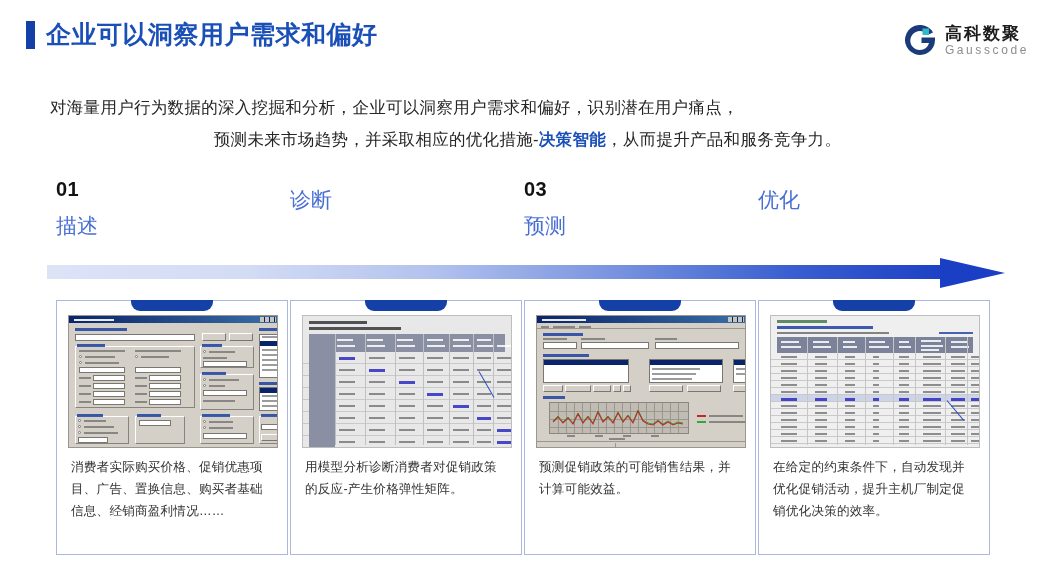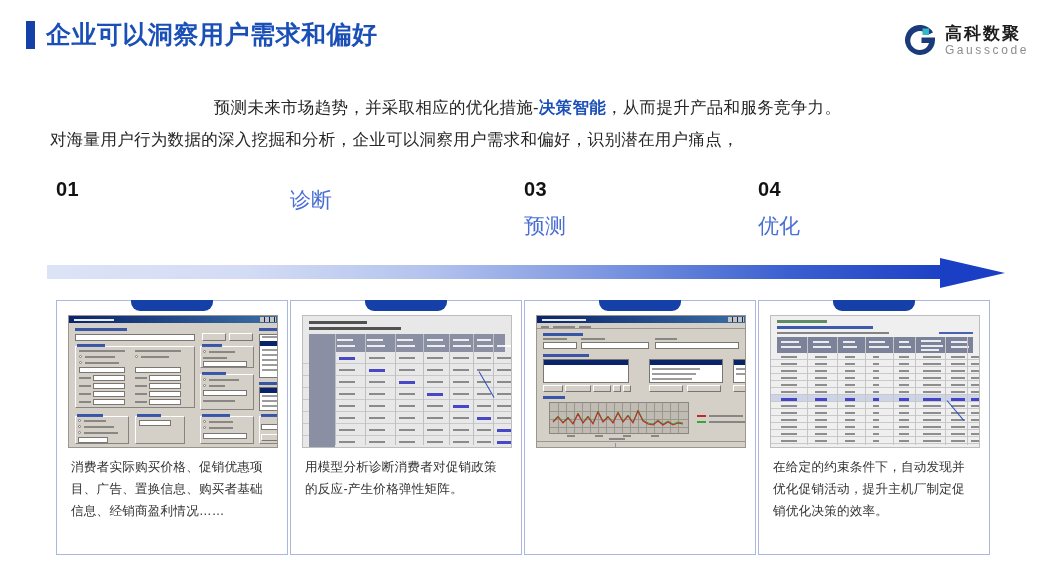--- a/index.html
+++ b/index.html
@@ -128,37 +128,37 @@
         </svg>
       </div>
       <div class="logo-words">
         <div class="logo-cn">高科数聚</div>
         <div class="logo-en">Gausscode</div>
       </div>
     </div>
   </div>
 
   <div class="lead">
+    <div class="lead-line first">对海量用户行为数据的深入挖掘和分析，企业可以洞察用户需求和偏好，识别潜在用户痛点，</div>
     <div class="lead-line"><span>预测未来市场趋势，并采取相应的优化措施-</span><span class="hl">决策智能</span><span>，从而提升产品和服务竞争力。</span></div>
-    <div class="lead-line first">对海量用户行为数据的深入挖掘和分析，企业可以洞察用户需求和偏好，识别潜在用户痛点，</div>
   </div>
 
   <div class="steps">
     <div class="step" style="left:56px;">
       <div class="step-num">01</div>
+      <div class="step-label">描述</div>
     </div>
     <div class="step" style="left:290px;">
       <div class="step-label">诊断</div>
     </div>
     <div class="step" style="left:524px;">
       <div class="step-num">03</div>
       <div class="step-label">预测</div>
     </div>
     <div class="step" style="left:758px;">
-      <div class="step-num">04</div>
       <div class="step-label">优化</div>
     </div>
   </div>
 
   <div class="arrow-wrap">
     <div class="arrow-bar"></div>
     <div class="arrow-head"></div>
   </div>
 
   <div class="card" style="left:56px;">
@@ -464,20 +464,21 @@
 
       <div class="legend-sw" style="left:160px;top:99px;background:#c02a2a;"></div>
       <div class="legend-tx" style="left:172px;top:99px;width:34px;"></div>
       <div class="legend-sw" style="left:160px;top:105px;background:#2faa2f;"></div>
       <div class="legend-tx" style="left:172px;top:105px;width:36px;"></div>
 
       <div class="lbl" style="left:14px;top:126px;width:38px;"></div>
       <div style="position:absolute;left:0;bottom:0;right:0;height:6px;background:#d4d0c8;border-top:1px solid #9a968e;"></div>
       <div class="grid-v" style="left:78px;bottom:0;top:127px;background:#9a968e;"></div>
     </div>
+    <div class="card-cap">预测促销政策的可能销售结果，并计算可能效益。</div>
   </div>
 
   <div class="card" style="left:758px;">
     <div class="card-tab"></div>
     <div class="card-shot" style="background:#ececec;border-color:#bdbdbd;">
       <div class="tbl" style="background:#efefef;">
 
         <div class="tblttl" style="left:6px;top:4px;width:50px;background:#2f6b3a;"></div>
         <div class="tblttl blue" style="left:6px;top:10px;width:96px;"></div>
         <div class="tblttl" style="left:6px;top:16px;width:112px;background:#3a3a3a;opacity:.6;height:2px;"></div>

